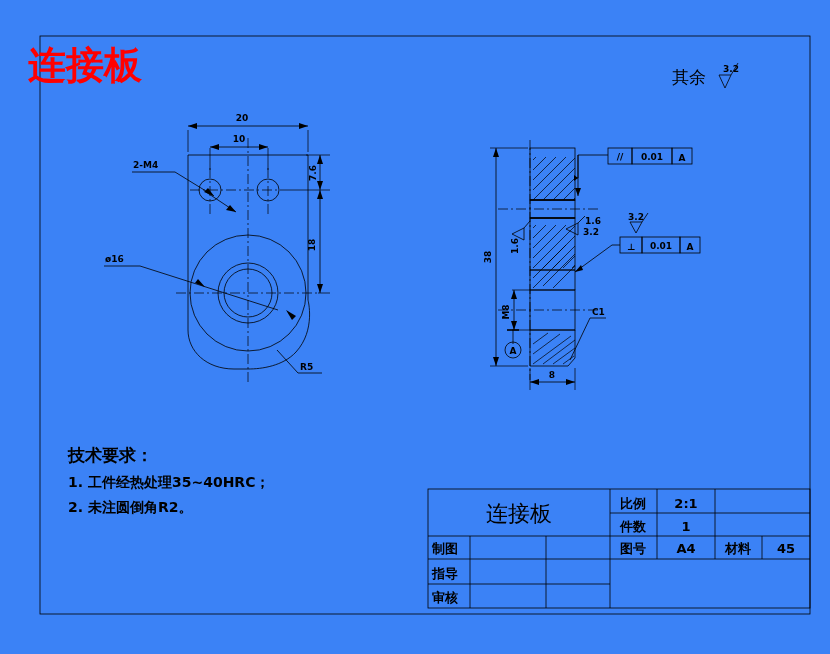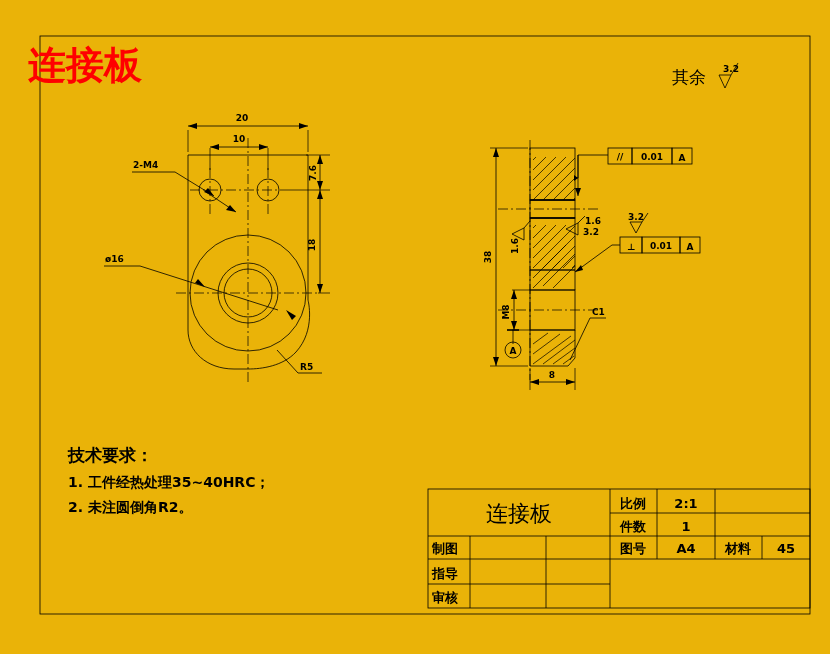--- a/index.html
+++ b/index.html
@@ -1,17 +1,17 @@
 <!DOCTYPE html>
 <html><head>
 <meta charset="utf-8">
 <style>
   html,body{margin:0;padding:0;background:#ffffff;}
   body{width:830px;height:654px;font-family:"Liberation Sans",sans-serif;}
-  #sheet{position:relative;width:830px;height:654px;background:#eab308;overflow:hidden;}
+  #sheet{position:relative;width:830px;height:654px;background:#3b82f6;overflow:hidden;}
   svg{display:block;}
   .ttl{fill:#ff0000;font-family:"DejaVu Sans",sans-serif;font-weight:bold;}
   text{font-family:"DejaVu Sans",sans-serif;fill:#000;}
   .dim{font-size:9px;font-weight:bold;}
   .lead{font-size:9px;font-weight:bold;}
   .cn{font-family:"DejaVu Sans",sans-serif;fill:#000;}
   .ln{stroke:#000;fill:none;}
   .thin{stroke-width:0.8;}
   .thick{stroke-width:1.6;}
   .hatch{stroke:#000;stroke-width:0.7;}

